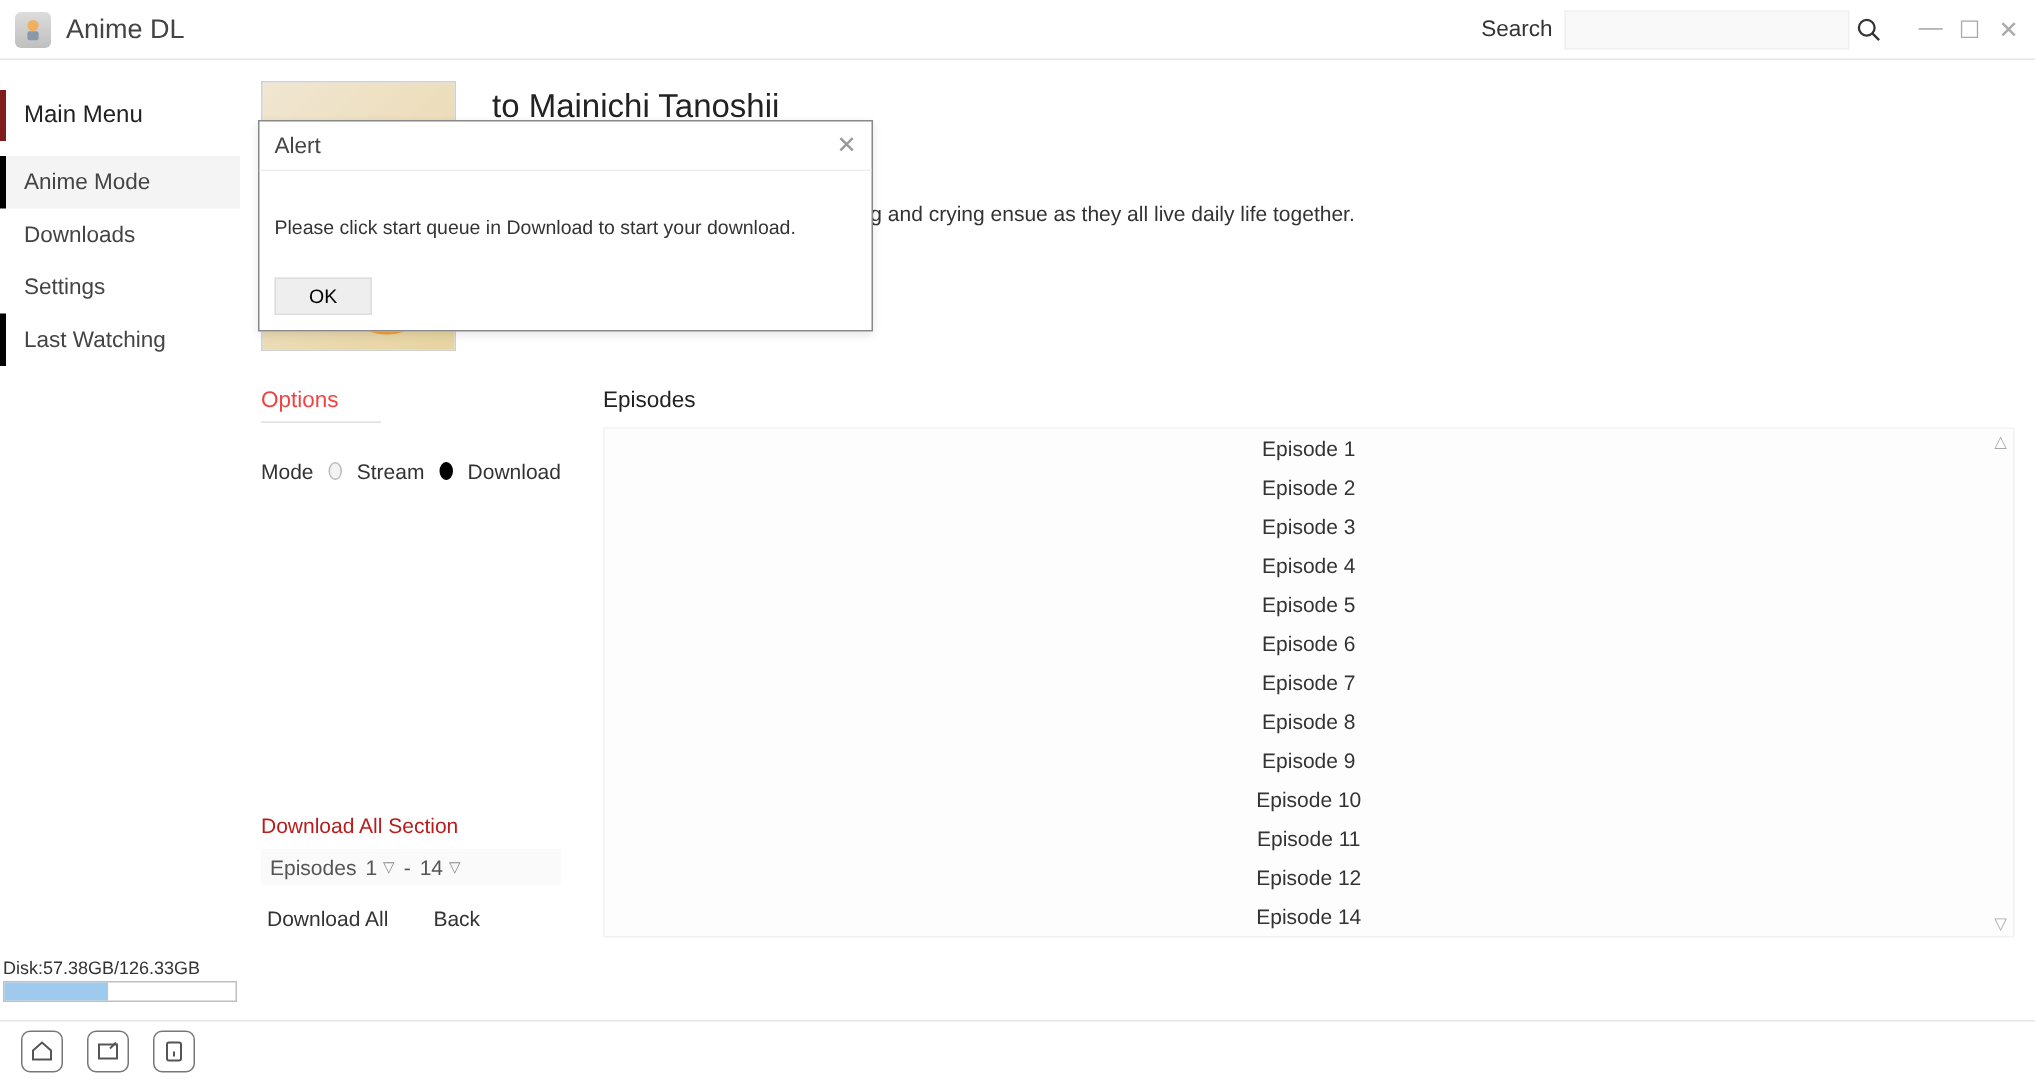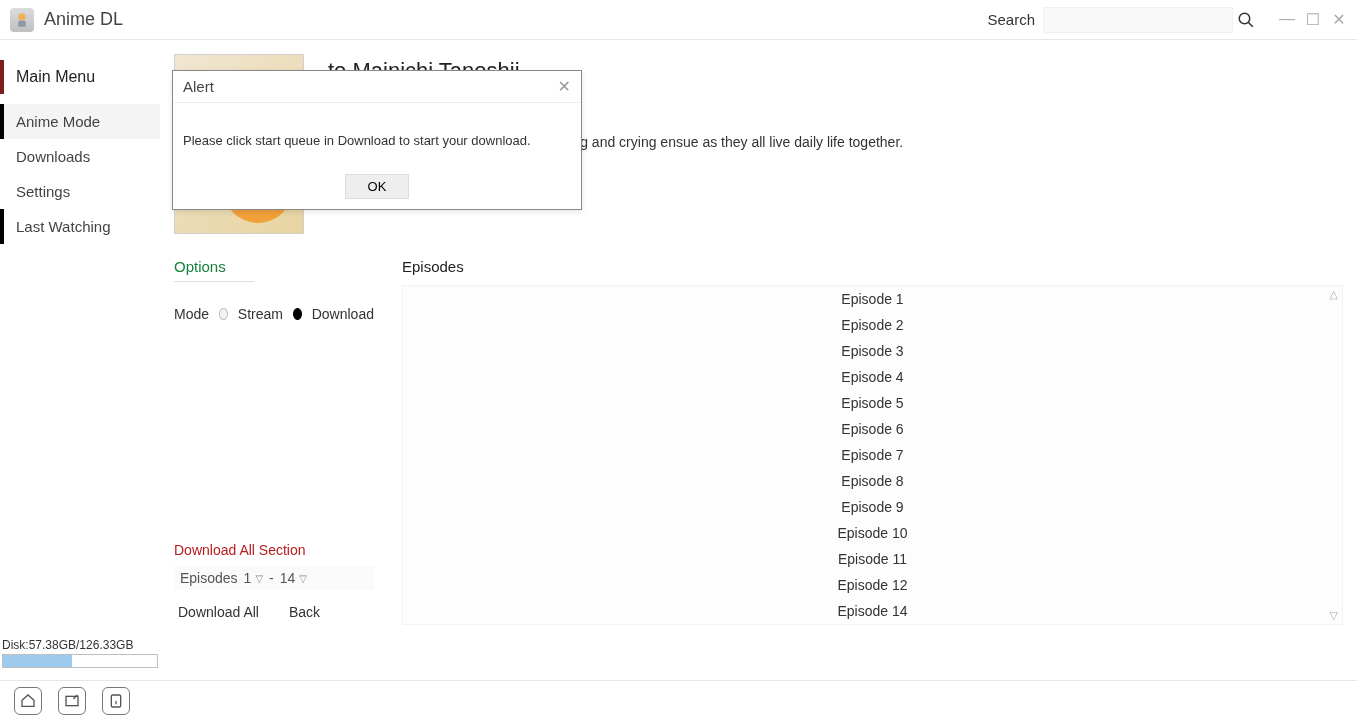--- a/index.html
+++ b/index.html
@@ -34,21 +34,21 @@
 .info-row { display: flex; gap: 24px; }
 .poster { width: 130px; height: 180px; border: 1px solid #d0d0d0; background: linear-gradient(135deg,#f0e6d2,#e8d4a0); position: relative; overflow:hidden;}
 .poster .sun { position:absolute; bottom:10px; right:10px; width:70px; height:70px; border-radius:50%; background:#f2a03a;}
 .info-text { flex: 1; padding-top: 4px; }
 .anime-title { font-size: 22px; color: #222; margin-bottom: 6px; }
 .anime-run { font-size: 14px; color: #444; margin-bottom: 28px; }
 .anime-desc { font-size: 14px; color: #333; }
 
 .lower { display: flex; margin-top: 24px; gap: 28px; }
 .options { width: 200px; }
-.sec-head { font-size: 15px; color: #15803d; padding-bottom: 6px; border-bottom: 1px solid #e0e0e0; margin-bottom: 24px; display:inline-block; min-width:80px;}
+.sec-head { font-size: 15px; color: #ef4444; padding-bottom: 6px; border-bottom: 1px solid #e0e0e0; margin-bottom: 24px; display:inline-block; min-width:80px;}
 .mode-row { display:flex; align-items:center; gap:10px; font-size:14px;}
 .radio { width:12px; height:12px; border-radius:50%; border:1px solid #bbb; display:inline-block; background:#f3f3f3;}
 .radio.checked { background:#000; border-color:#000;}
 .options-spacer { height: 220px; }
 .das-head { font-size:14px; color:#b91c1c; margin-bottom:8px; }
 .ep-range { display:flex; align-items:center; gap:6px; font-size:14px; color:#555; background:#fafafa; padding:4px 6px;}
 .spin { display:inline-flex; align-items:center; gap:4px;}
 .tri { font-size:10px; color:#888;}
 .opt-btns { display:flex; gap:30px; margin-top:10px; font-size:14px; color:#333; padding:4px;}
 
@@ -57,25 +57,25 @@
 .ep-list { background:#fdfdfd; border:1px solid #f2f2f2; max-height: 360px; overflow:hidden; position:relative;}
 .ep-item { text-align:center; padding: 5px 0; font-size:14px; color:#333;}
 .ep-scroll-up,.ep-scroll-down{ position:absolute; right:4px; color:#aaa; font-size:11px;}
 .ep-scroll-up{top:2px;} .ep-scroll-down{bottom:2px;}
 
 
 .bottombar { height: 40px; border-top: 1px solid #e6e6e6; display: flex; align-items: center; padding: 0 14px; gap: 16px; }
 .bb-icon { width: 28px; height: 28px; border: 1px solid #777; border-radius: 6px; display:flex; align-items:center; justify-content:center; color:#555;}
 
 
-.modal { position: absolute; left: 172px; top: 70px; width: 410px; background: #fff; border: 1px solid #888; box-shadow: 0 2px 6px rgba(0,0,0,.1); z-index: 50; }
+.modal { position: absolute; left: 172px; top: 80px; width: 410px; background: #fff; border: 1px solid #888; box-shadow: 0 2px 6px rgba(0,0,0,.1); z-index: 50; }
 .modal-head { display:flex; align-items:center; justify-content:space-between; padding: 6px 10px; font-size:15px; color:#444; border-bottom:1px solid #eee;}
 .modal-close { color:#999; font-size:16px; cursor:pointer;}
 .modal-body { padding: 30px 10px 20px 10px; font-size:13px; color:#333;}
-.modal-foot { display:flex; justify-content:center; padding: 6px 10px 10px;}
+.modal-foot { display:flex; justify-content:flex-start; padding: 6px 10px 10px;}
 .ok-btn { background:#eee; border:1px solid #ddd; padding:4px 22px; font-size:13px; cursor:pointer;}
 </style>
 </head>
 <body>
 
 <div class="titlebar">
   <div class="app-icon">
     <svg viewBox="0 0 24 24">
         <circle cx="12" cy="8" r="5" fill="#f0b060"></circle>
         <rect x="7" y="13" width="10" height="8" rx="2" fill="#8899aa"></rect>

